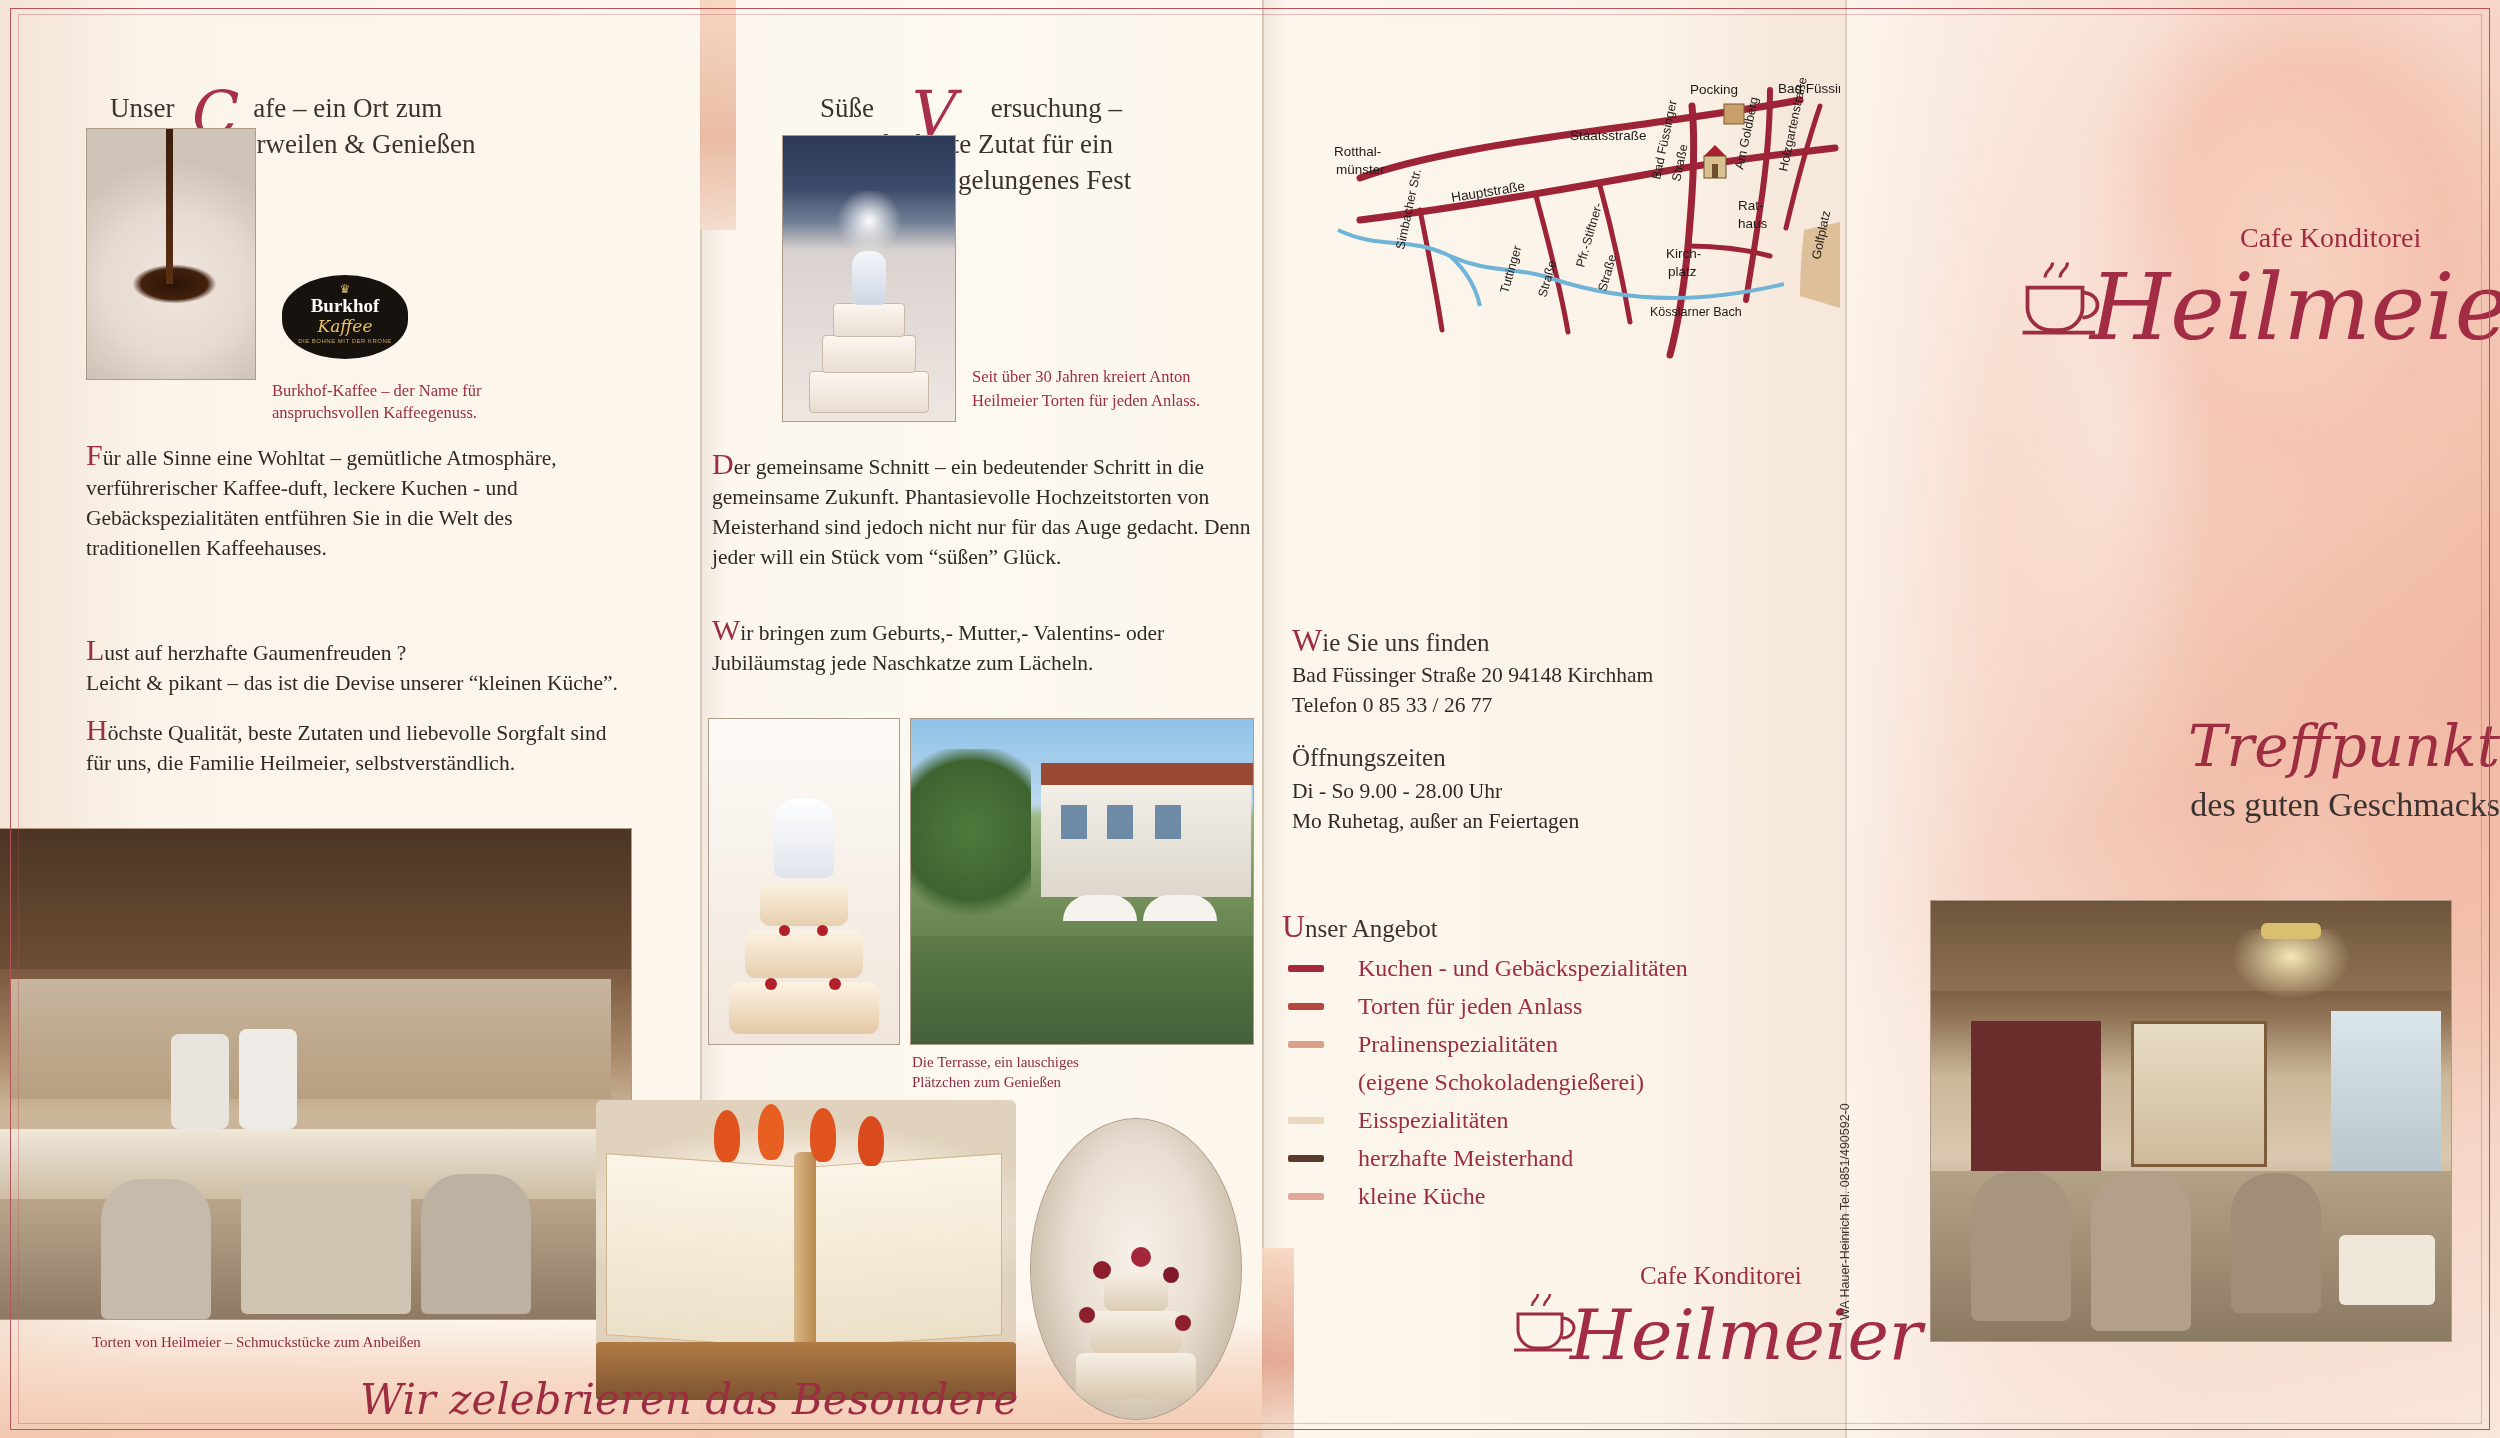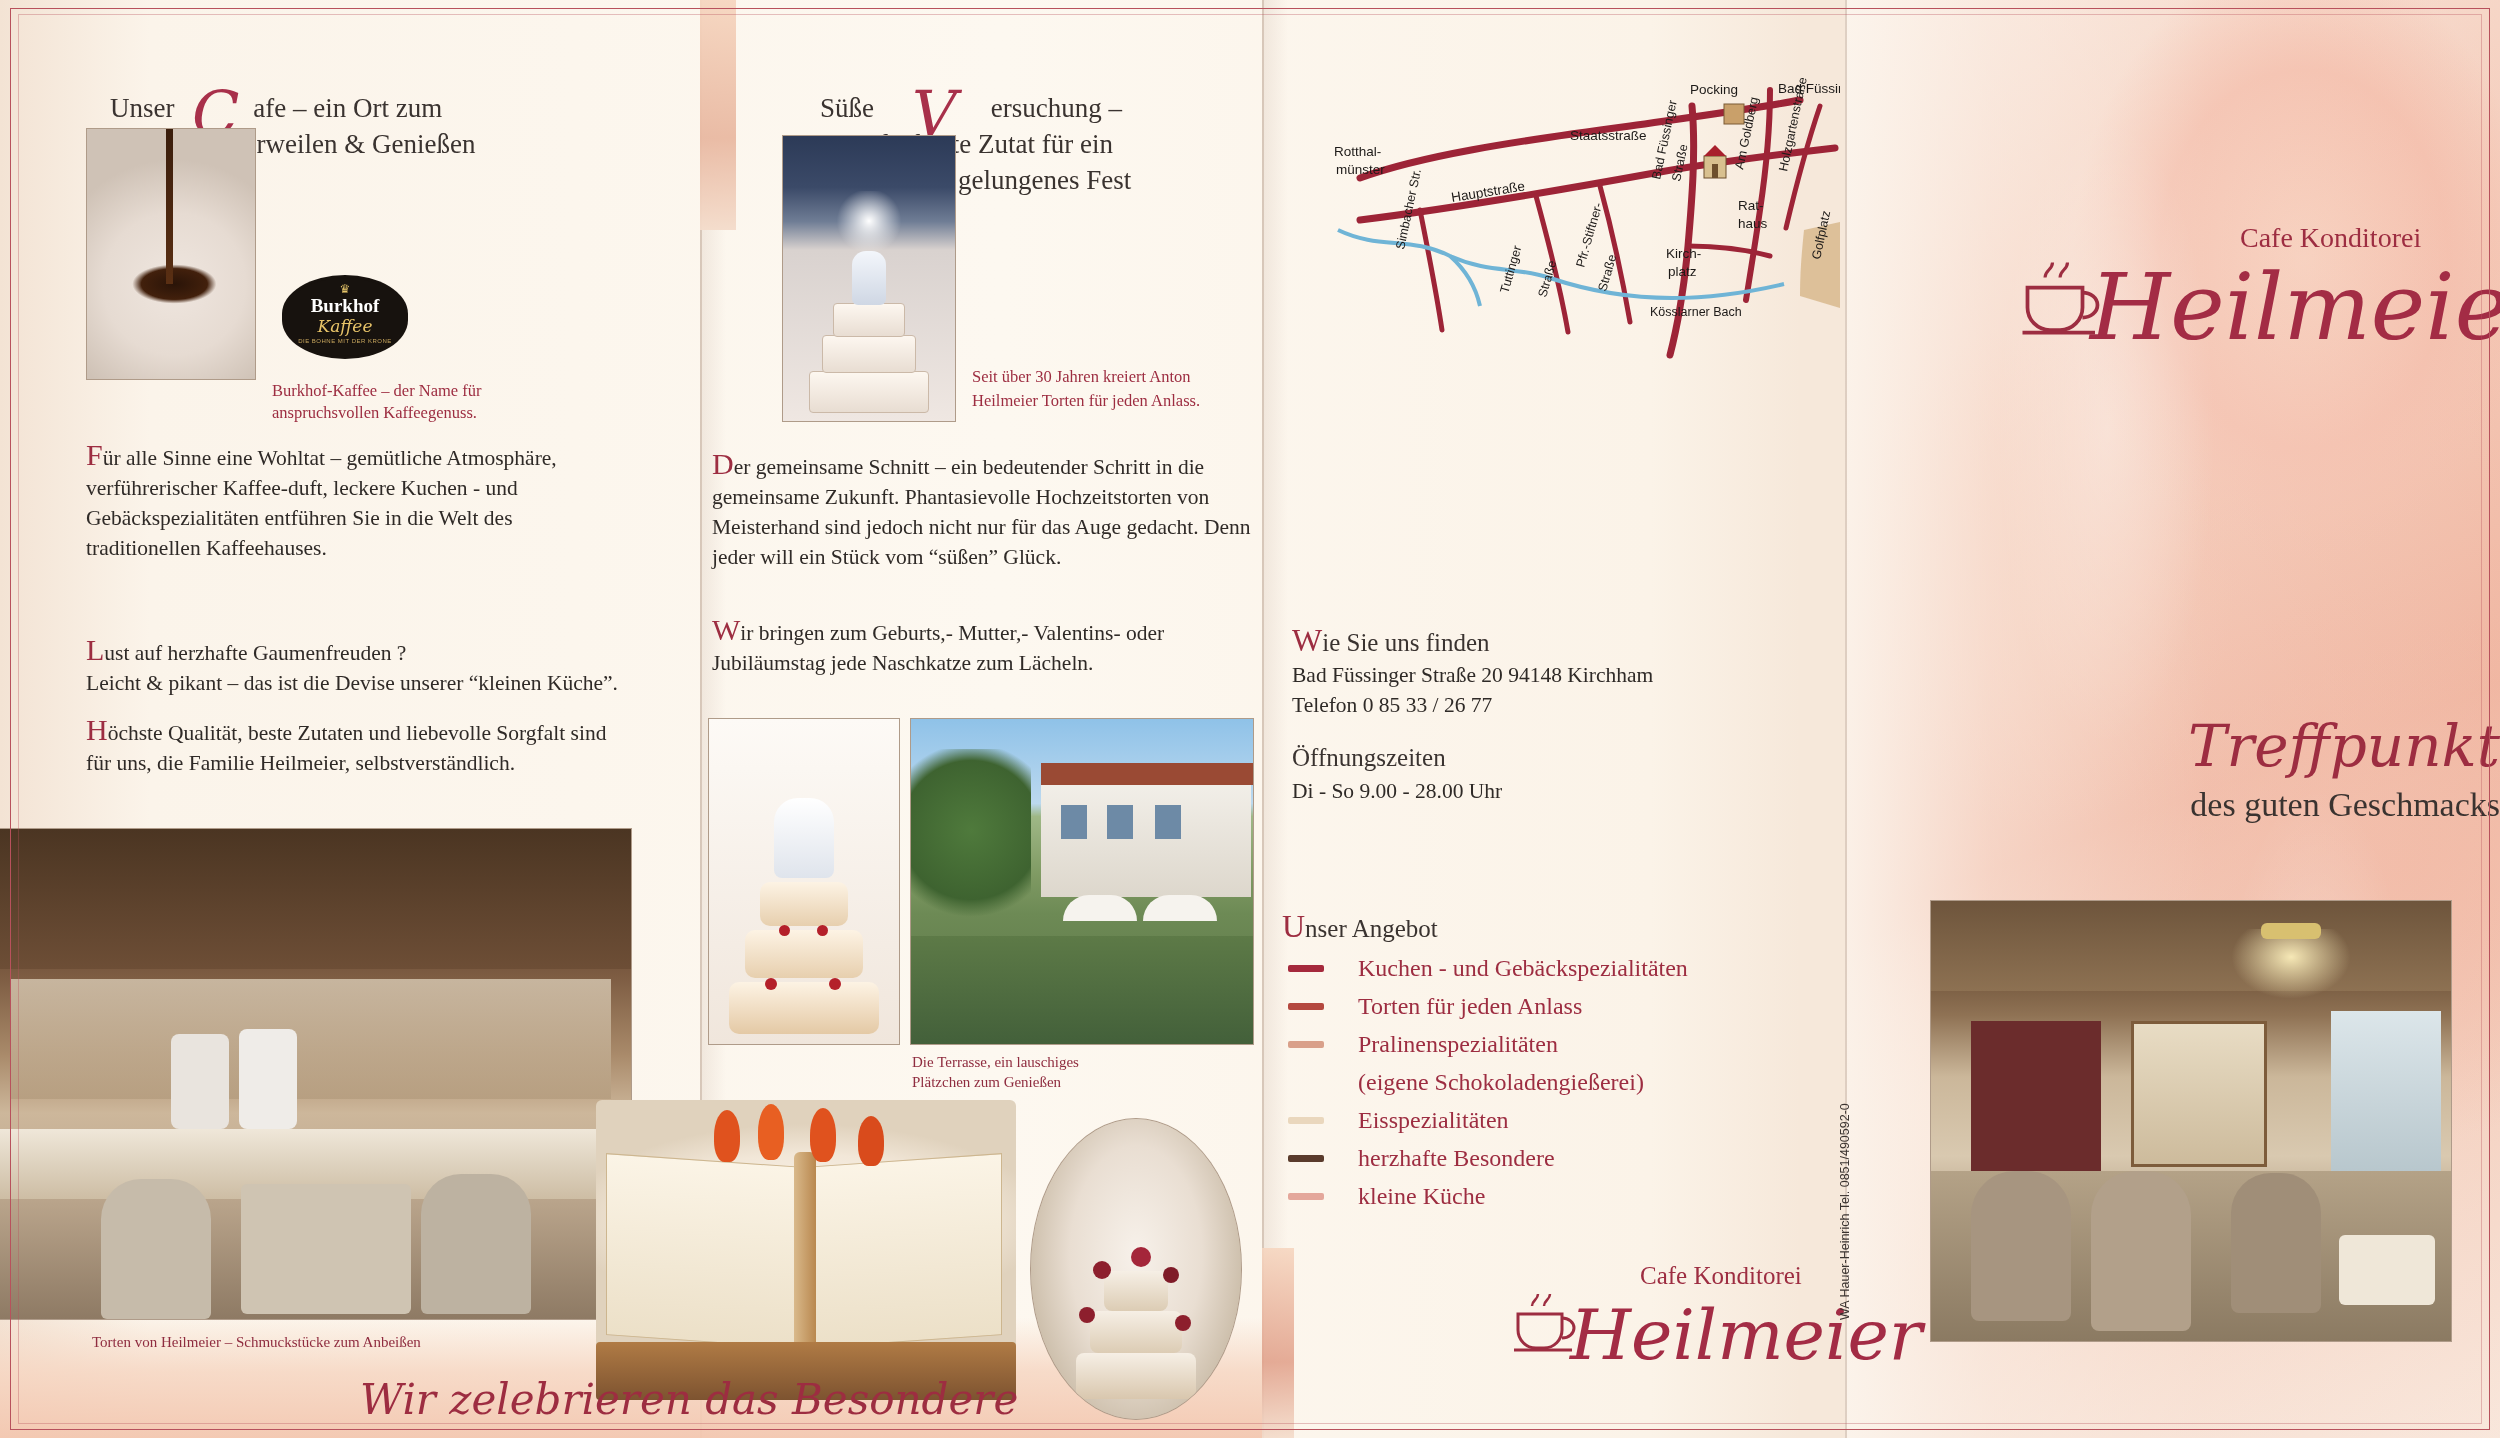--- a/index.html
+++ b/index.html
@@ -360,20 +360,21 @@
     <span class="redtxt" style="font-size:32px">W</span><span>ie Sie uns finden</span>
   </div>
   <div class="body" style="position:absolute;left:1292px;top:660px;width:520px;">
     <div>Bad Füssinger Straße 20   94148 Kirchham</div>
     <div>Telefon 0 85 33 / 26 77</div>
   </div>
 
   <div class="hdr" style="position:absolute;left:1292px;top:740px;font-size:25px;">Öffnungszeiten</div>
   <div class="body" style="position:absolute;left:1292px;top:776px;width:520px;">
     <div>Di - So  9.00 - 28.00 Uhr</div>
+    <div>Mo Ruhetag, außer an Feiertagen</div>
   </div>
 
   <div class="hdr" style="position:absolute;left:1282px;top:908px;font-size:25px;">
     <span class="redtxt" style="font-size:32px">U</span><span>nser Angebot</span>
   </div>
 
   <div style="position:absolute;left:1288px;top:955px;width:540px;">
     <div class="offer-row">
       <span class="dash" style="background:#a5293c"></span>
       <span class="offer-txt">Kuchen - und Gebäckspezialitäten</span>
@@ -389,21 +390,21 @@
     <div class="offer-row">
       <span class="dash" style="background:transparent"></span>
       <span class="offer-txt">(eigene Schokoladengießerei)</span>
     </div>
     <div class="offer-row">
       <span class="dash" style="background:#ead7bd"></span>
       <span class="offer-txt">Eisspezialitäten</span>
     </div>
     <div class="offer-row">
       <span class="dash" style="background:#5a3b2c"></span>
-      <span class="offer-txt">herzhafte Besondere</span>
+      <span class="offer-txt">herzhafte Meisterhand</span>
     </div>
     <div class="offer-row">
       <span class="dash" style="background:#e4a79b"></span>
       <span class="offer-txt">kleine Küche</span>
     </div>
   </div>
 
   <div style="position:absolute;left:1480px;top:1262px;text-align:left;">
     <div style="font-family:'Liberation Serif',serif;font-size:25px;color:#9d2d41;margin-left:160px;">Cafe Konditorei</div>
     <div style="position:relative;height:90px;">

